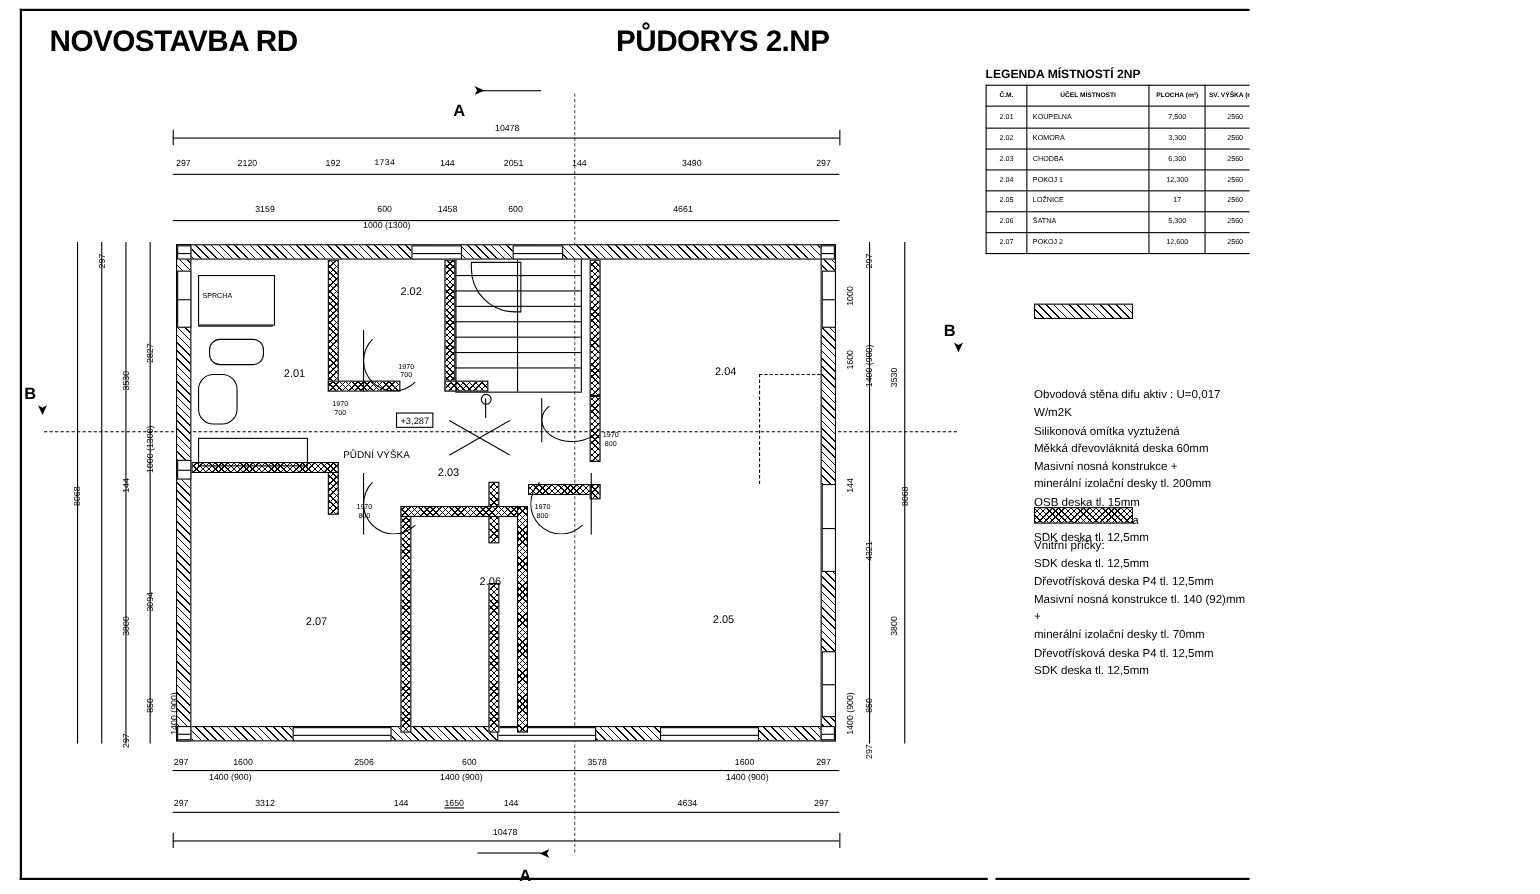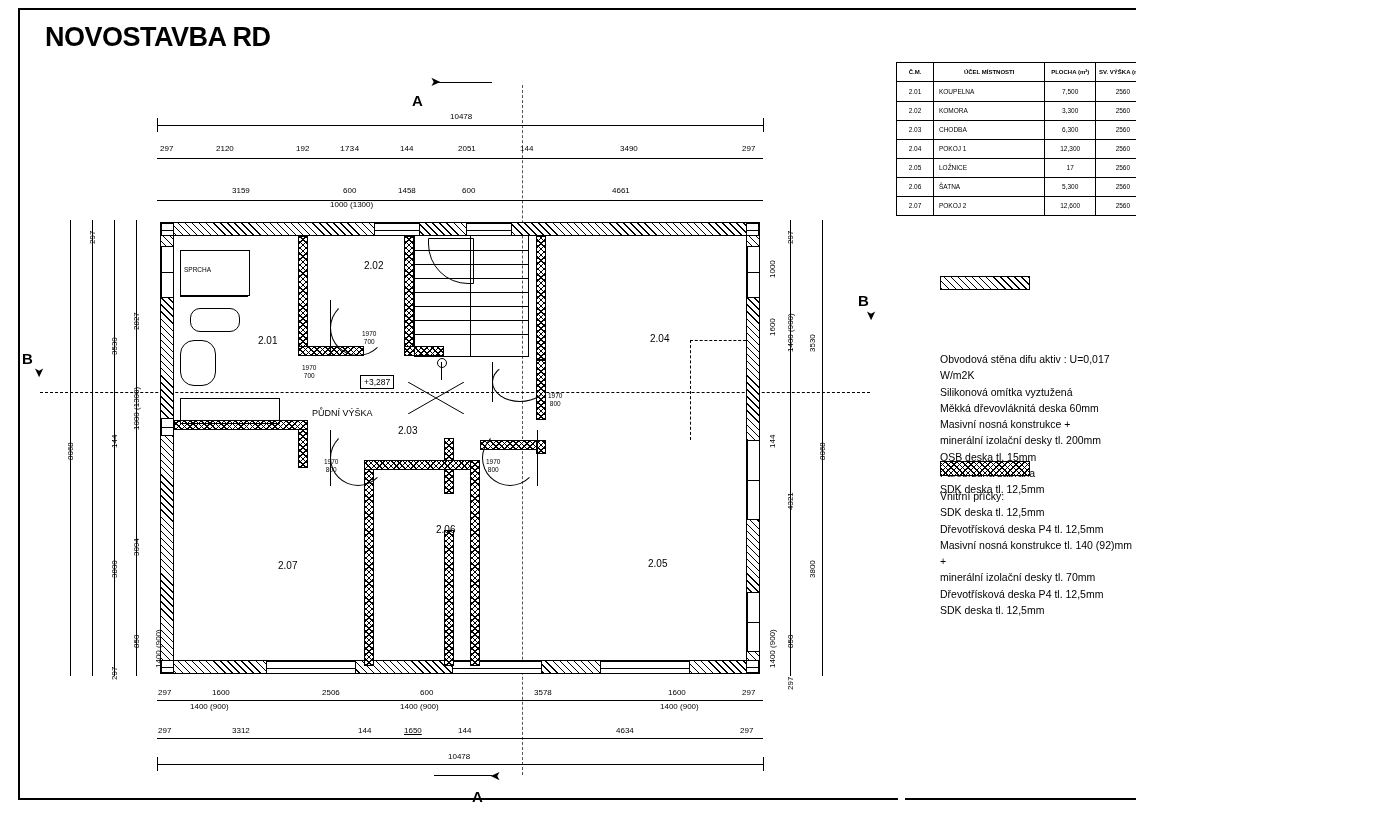--- a/index.html
+++ b/index.html
@@ -80,22 +80,24 @@
 
 <div id="page">
 
   <div class="frame-line" style="left:18px;top:8px;width:1364px;height:2px;"></div>
   <div class="frame-line" style="left:18px;top:8px;width:2px;height:792px;"></div>
   <div class="frame-line" style="left:1380px;top:8px;width:2px;height:792px;"></div>
   <div class="frame-line" style="left:18px;top:798px;width:880px;height:2px;"></div>
   <div class="frame-line" style="left:905px;top:798px;width:477px;height:2px;"></div>
 
   <div class="title" id="title-left">NOVOSTAVBA RD</div>
+  <div class="title" id="title-right">PŮDORYS 2.NP</div>
 
   <div id="legend-wrap">
+    <div id="legend-title">LEGENDA MÍSTNOSTÍ 2NP</div>
     <table class="legend">
       <thead>
         <tr>
           <th class="col-cm">Č.M.</th>
           <th class="col-ucel">ÚČEL MÍSTNOSTI</th>
           <th class="col-plocha">PLOCHA (m²)</th>
           <th class="col-sv">SV. VÝŠKA (mm)</th>
           <th class="col-podlaha">PODLAHA</th>
           <th class="col-steny">STĚNY</th>
           <th class="col-strop">STROP</th>

